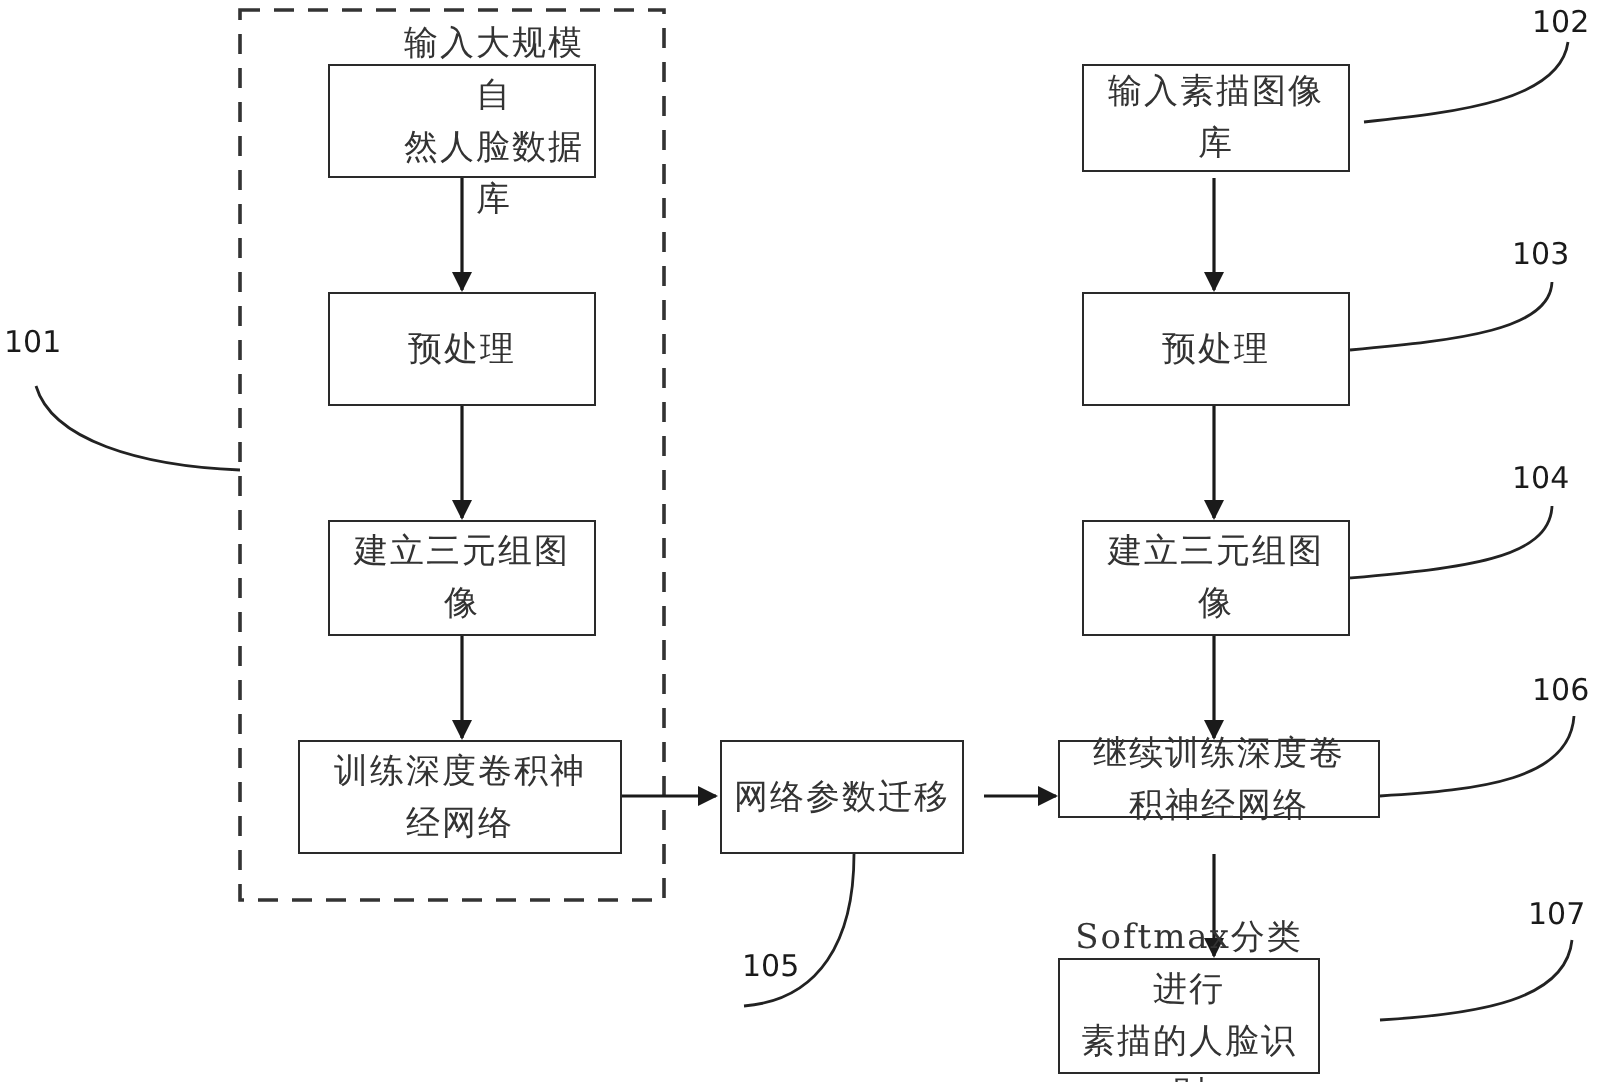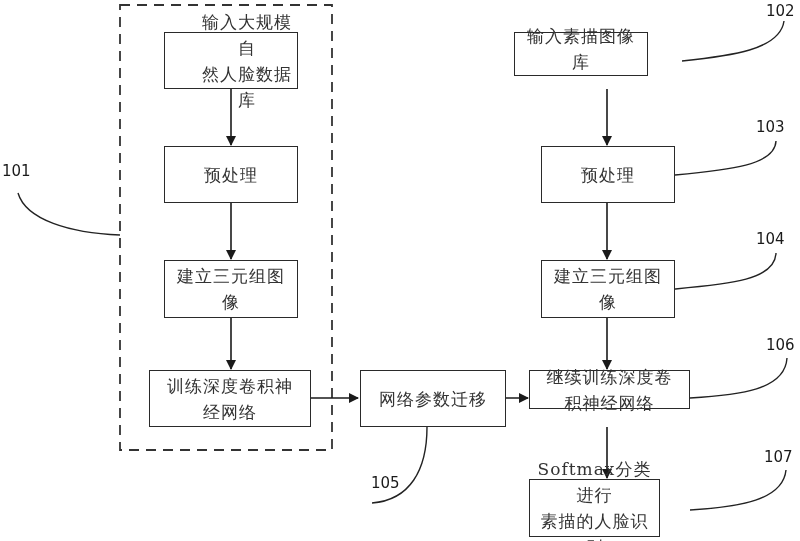--- a/index.html
+++ b/index.html
@@ -83,25 +83,25 @@
     </div>
   </div>
 
   <div class="box" style="left:149px; top:370px; width:162px; height:57px;">
     <div>
       <span>训练深度卷积神</span>
       <span>经网络</span>
     </div>
   </div>
 
-  <div class="box" style="left:360px; top:370px; width:146px; height:57px;">
+  <div class="box" style="left:360px; top:370px; width:122px; height:57px;">
     <span>网络参数迁移</span>
   </div>
 
-  <div class="box" style="left:514px; top:32px; width:134px; height:44px;align-items:flex-end;">
+  <div class="box" style="left:541px; top:32px; width:134px; height:54px;">
     <div>
       <span>输入素描图像</span>
       <span>库</span>
     </div>
   </div>
 
   <div class="box" style="left:541px; top:146px; width:134px; height:57px;">
     <span>预处理</span>
   </div>
 

